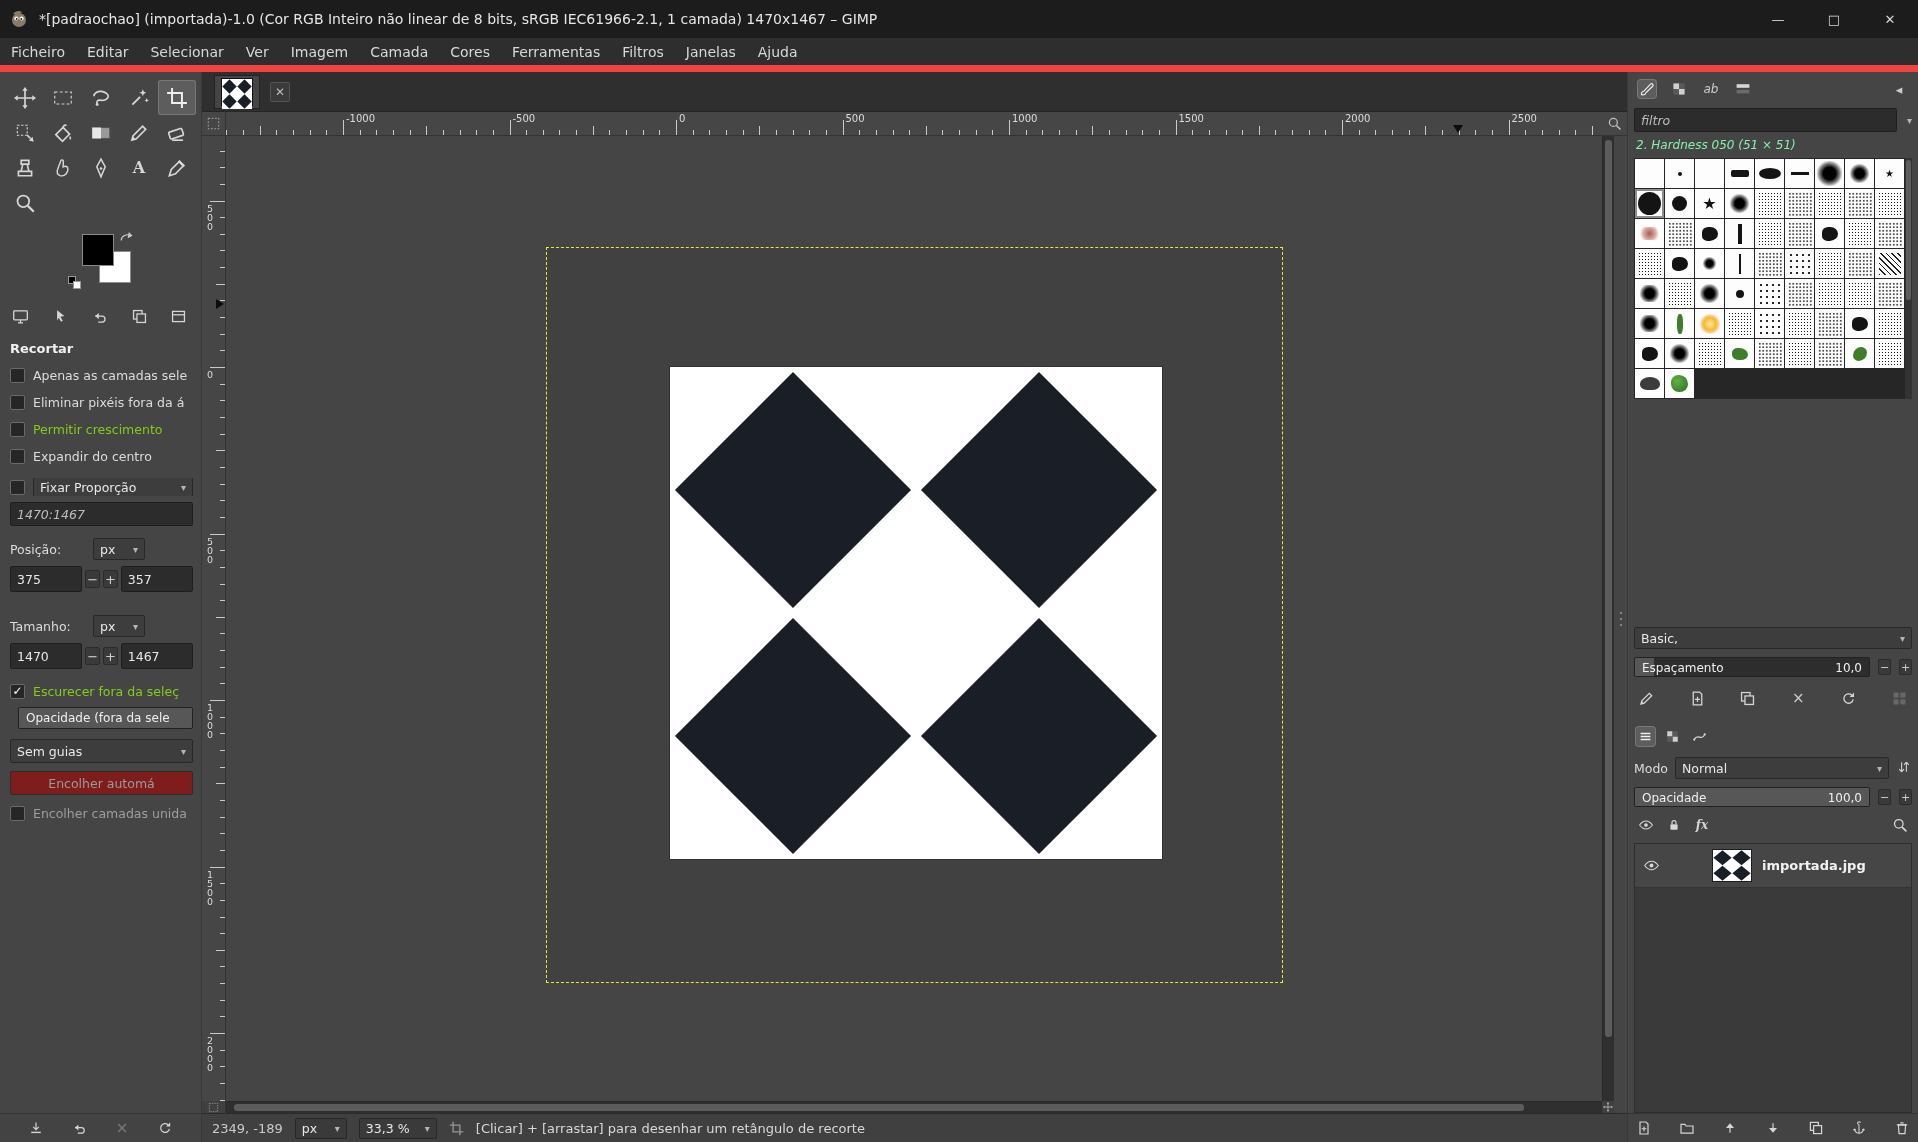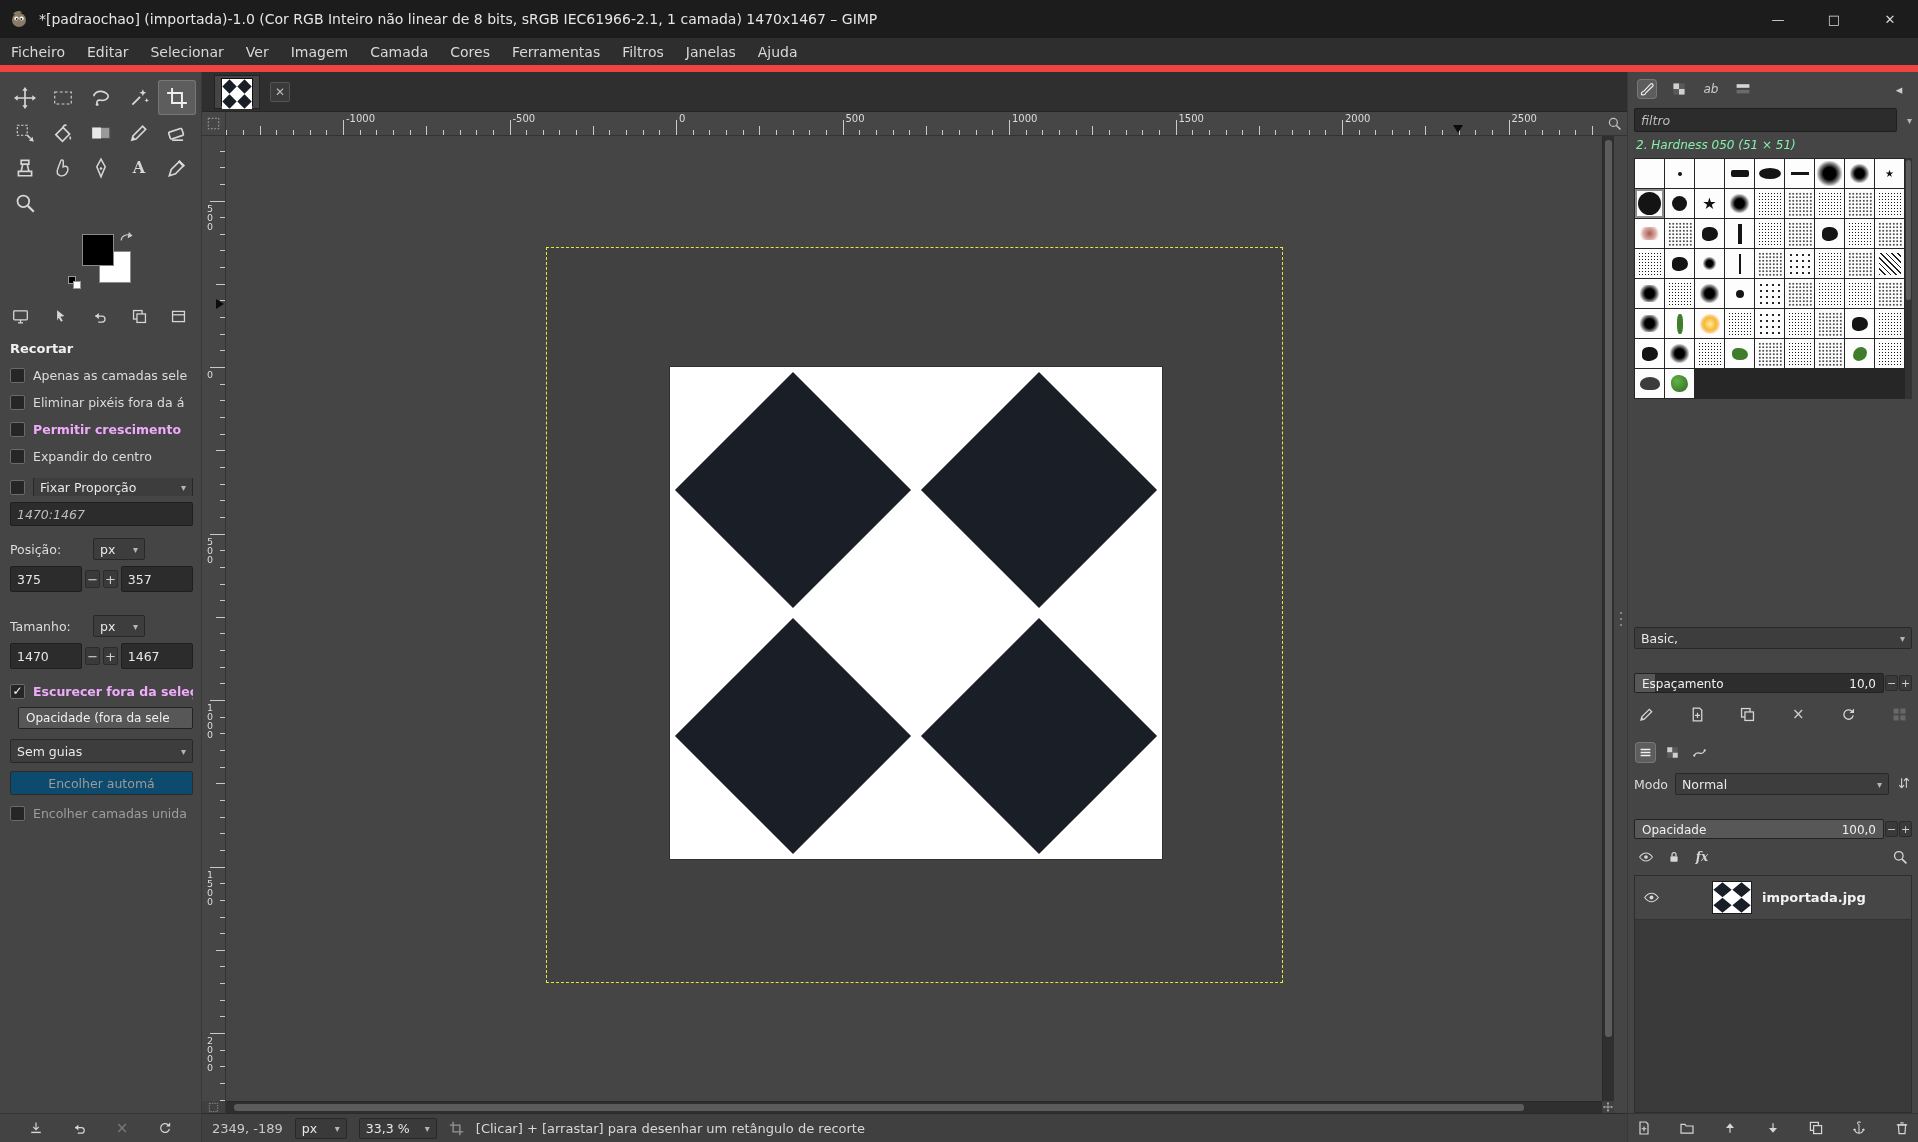--- a/index.html
+++ b/index.html
@@ -33,34 +33,34 @@
   .fgbg .mini i{position:absolute;width:8px;height:8px;display:block}
   .fgbg .mini .mb{left:0;top:0;background:#000;border:1px solid #999}
   .fgbg .mini .mw{left:5px;top:5px;background:#fff;border:1px solid #999}
   .fgbg .swap{position:absolute;left:42px;top:-2px;width:16px;height:16px}
   .dockrow{display:flex;justify-content:space-between;align-items:center;margin:14px 14px 0 12px}
   .dockrow .ic{width:17px;height:17px}
   .tool-title{margin:16px 0 0 10px;font-weight:600;color:#f0f0f0;font-size:13px}
   .opt-row{display:flex;align-items:center;margin:11px 8px 0 10px;height:16px;white-space:nowrap;overflow:hidden}
   .cb{width:15px;height:15px;flex:0 0 15px;background:#262626;border:1px solid #6a6a6a;border-radius:2px;display:inline-flex;align-items:center;justify-content:center;font-size:12px;color:#fff;margin-right:8px}
   .olabel{font-size:12.5px;color:#dcdcdc;overflow:hidden;white-space:nowrap}
-  .olabel.bold{font-weight:700;color:#f0abfc}
+  .olabel.bold{font-weight:400;color:#84cc16}
   .olabel.dim{color:#9d9d9d}
   .combo{background:#3d3d3d;border:1px solid #282828;border-radius:2px;display:flex;align-items:center;justify-content:space-between;padding:0 6px;height:22px;font-size:12.5px;color:#e8e8e8}
   .car{color:#b5b5b5;font-size:10px;margin-left:6px}
   .grow{flex:1}
   .entry{background:#2c2c2c;border:1px solid #1f1f1f;border-radius:2px;color:#e8e8e8;font-size:12.5px;display:flex;align-items:center;padding:0 6px;height:24px;overflow:hidden;white-space:nowrap}
   .entry.italic{font-style:italic;color:#bdbdbd}
   .valrow{display:flex;align-items:center;margin:6px 8px 0 10px;gap:3px}
   .valrow .entry{width:78px;height:26px}
   .sbtn{width:16px;height:18px;display:inline-flex;align-items:center;justify-content:center;color:#cfcfcf;font-size:13px;background:#3a3a3a;border:1px solid #2b2b2b;border-radius:2px}
   .spinslider{position:relative;height:22px;background:#2d2d2d;border:1px solid #222;border-radius:2px;overflow:hidden}
   .spinslider .fill{position:absolute;top:0;left:0;bottom:0;background:#575757}
   .spinslider .lab{position:relative;display:flex;justify-content:space-between;padding:0 7px;font-size:12px;line-height:20px;color:#f0f0f0;white-space:nowrap;overflow:hidden}
-  .gbutton{margin:8px 8px 0 10px;height:24px;background:#0c4a6e;border:1px solid #2b2b2b;border-radius:2px;display:flex;align-items:center;justify-content:center;color:#9a9a9a;font-size:12.5px;overflow:hidden;white-space:nowrap}
+  .gbutton{margin:8px 8px 0 10px;height:24px;background:#7f1d1d;border:1px solid #2b2b2b;border-radius:2px;display:flex;align-items:center;justify-content:center;color:#9a9a9a;font-size:12.5px;overflow:hidden;white-space:nowrap}
   .tb-spacer{flex:1}
   .footrow{height:29px;border-top:1px solid #353535;background:#434343;display:flex;align-items:center;justify-content:space-around;padding:0 14px}
   .footrow .ic{width:16px;height:16px}
 
   
   .canvas-col{width:1425px;flex:0 0 1425px;display:flex;flex-direction:column;background:#454545}
   .tabstrip{height:40px;background:#2f2f2f;display:flex;align-items:center;border-bottom:1px solid #262626}
   .imgtab{width:46px;height:34px;margin-left:12px;background:#454545;border:1px solid #222;display:flex;align-items:center;justify-content:center}
   .imgtab .thumb{width:32px;height:28px;border:1px solid #111}
   .closeview{margin-left:10px;width:20px;height:20px;display:flex;align-items:center;justify-content:center;color:#bbb;font-size:12px;border:1px solid #555;border-radius:2px;background:#3a3a3a}
@@ -121,21 +121,21 @@
   .nz{width:24px;height:24px;display:block;background-image:radial-gradient(#161616 .7px,transparent .8px);background-size:3px 3px}
   .nz.lt{background-image:radial-gradient(#4a4a4a .7px,transparent .8px);background-size:3.5px 3.5px}
   .nz.sp{background-size:6px 6px}
   .ht{width:22px;height:22px;display:block;background:repeating-linear-gradient(45deg,#1d1d1d 0 1px,transparent 1px 4px)}
   .stc{font-style:normal;font-size:16px;color:#111;line-height:1}
   .gl{width:20px;height:20px;border-radius:50%;background:radial-gradient(circle,#ffe9a0 0%,#f7b733 45%,rgba(247,150,30,.25) 70%,transparent 80%);display:block}
   .gr{background:#3f7d2c}
   .pp{background:radial-gradient(circle at 35% 35%,#66b04b,#2c6b1f)}
   .brushspacer{height:228px}
   .tagrow{height:22px}
-  .sliderrow{display:flex;align-items:center;gap:1px;margin-top:24px}
+  .sliderrow{display:flex;align-items:center;gap:8px;margin-top:8px}
   .sliderrow .spinslider{flex:1;height:20px}
   .sliderrow .sbtn{width:13px;height:16px;font-size:11px}
   .actionsrow{display:flex;align-items:center;justify-content:space-between;margin-top:10px;height:22px;padding:0 4px}
   .actionsrow .ic{width:17px;height:17px}
   .layertabs{display:flex;align-items:center;gap:8px;margin-top:16px;height:22px;padding:0 2px}
   .layertabs .ic{width:19px;height:19px;padding:2px;border-radius:3px}
   .layertabs .ic.activeTab{background:#5d5d5d;box-shadow:0 0 0 1px #777}
   .modorow{display:flex;align-items:center;gap:7px;margin-top:10px;height:22px}
   .modorow .mlabel{font-size:12.5px;color:#dcdcdc}
   .modorow .combo{flex:1;height:22px}

